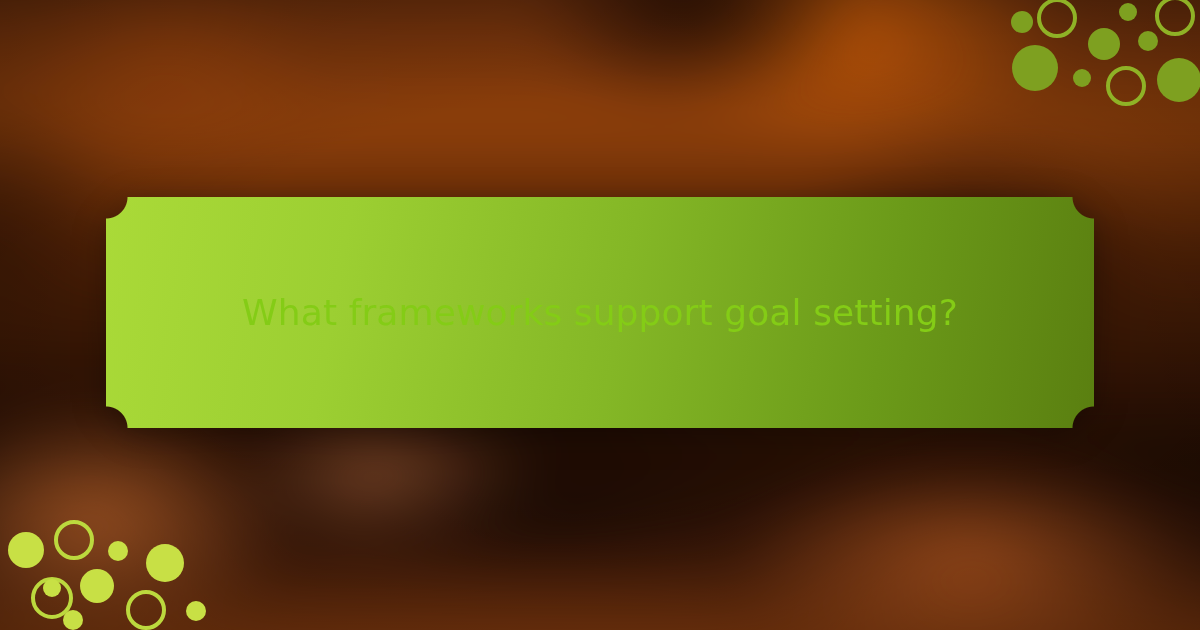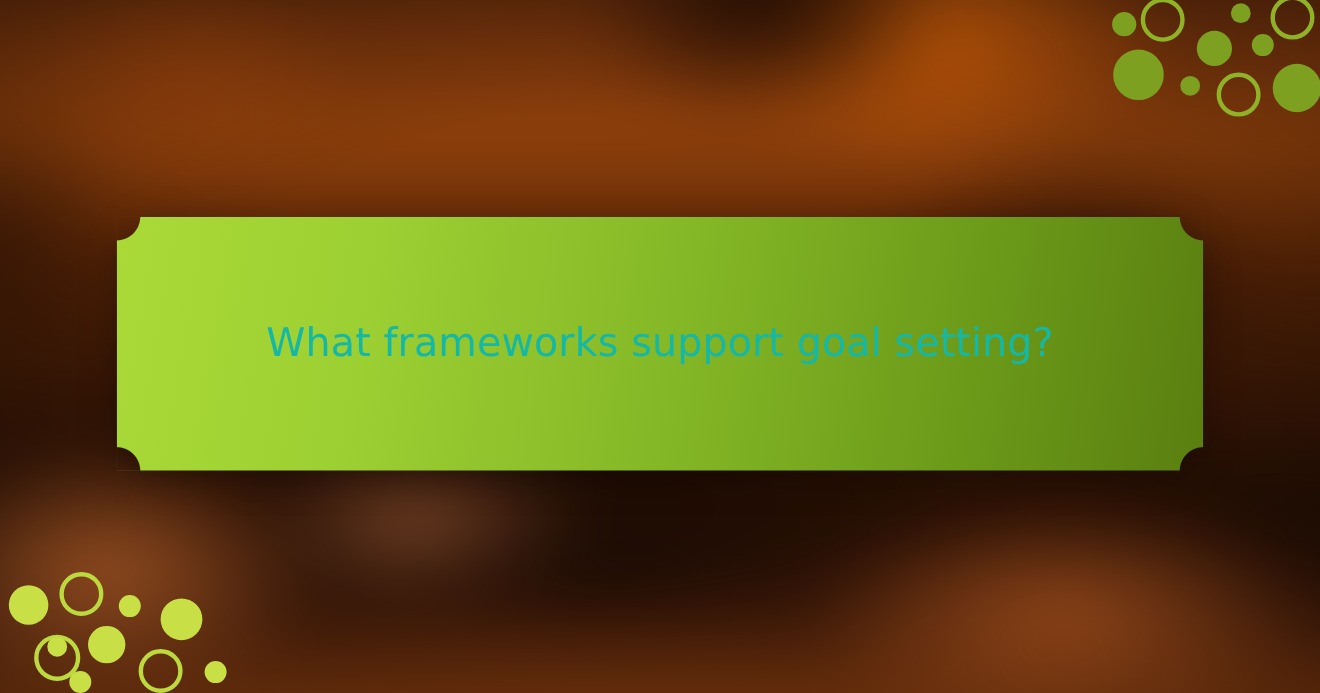--- a/index.html
+++ b/index.html
@@ -124,21 +124,21 @@
 
   .card-title {
     position: relative;
     z-index: 2;
     margin: 0;
     padding: 0 46px;
     font-size: 36px;
     font-weight: 400;
     line-height: 1.25;
     letter-spacing: 0.1px;
-    color: #14b8a6;
+    color: #84cc16;
     text-align: center;
     max-width: 900px;
   }
 </style>
 </head>
 <body>
 
 <div class="canvas">
 
   <div class="bg-photo">

